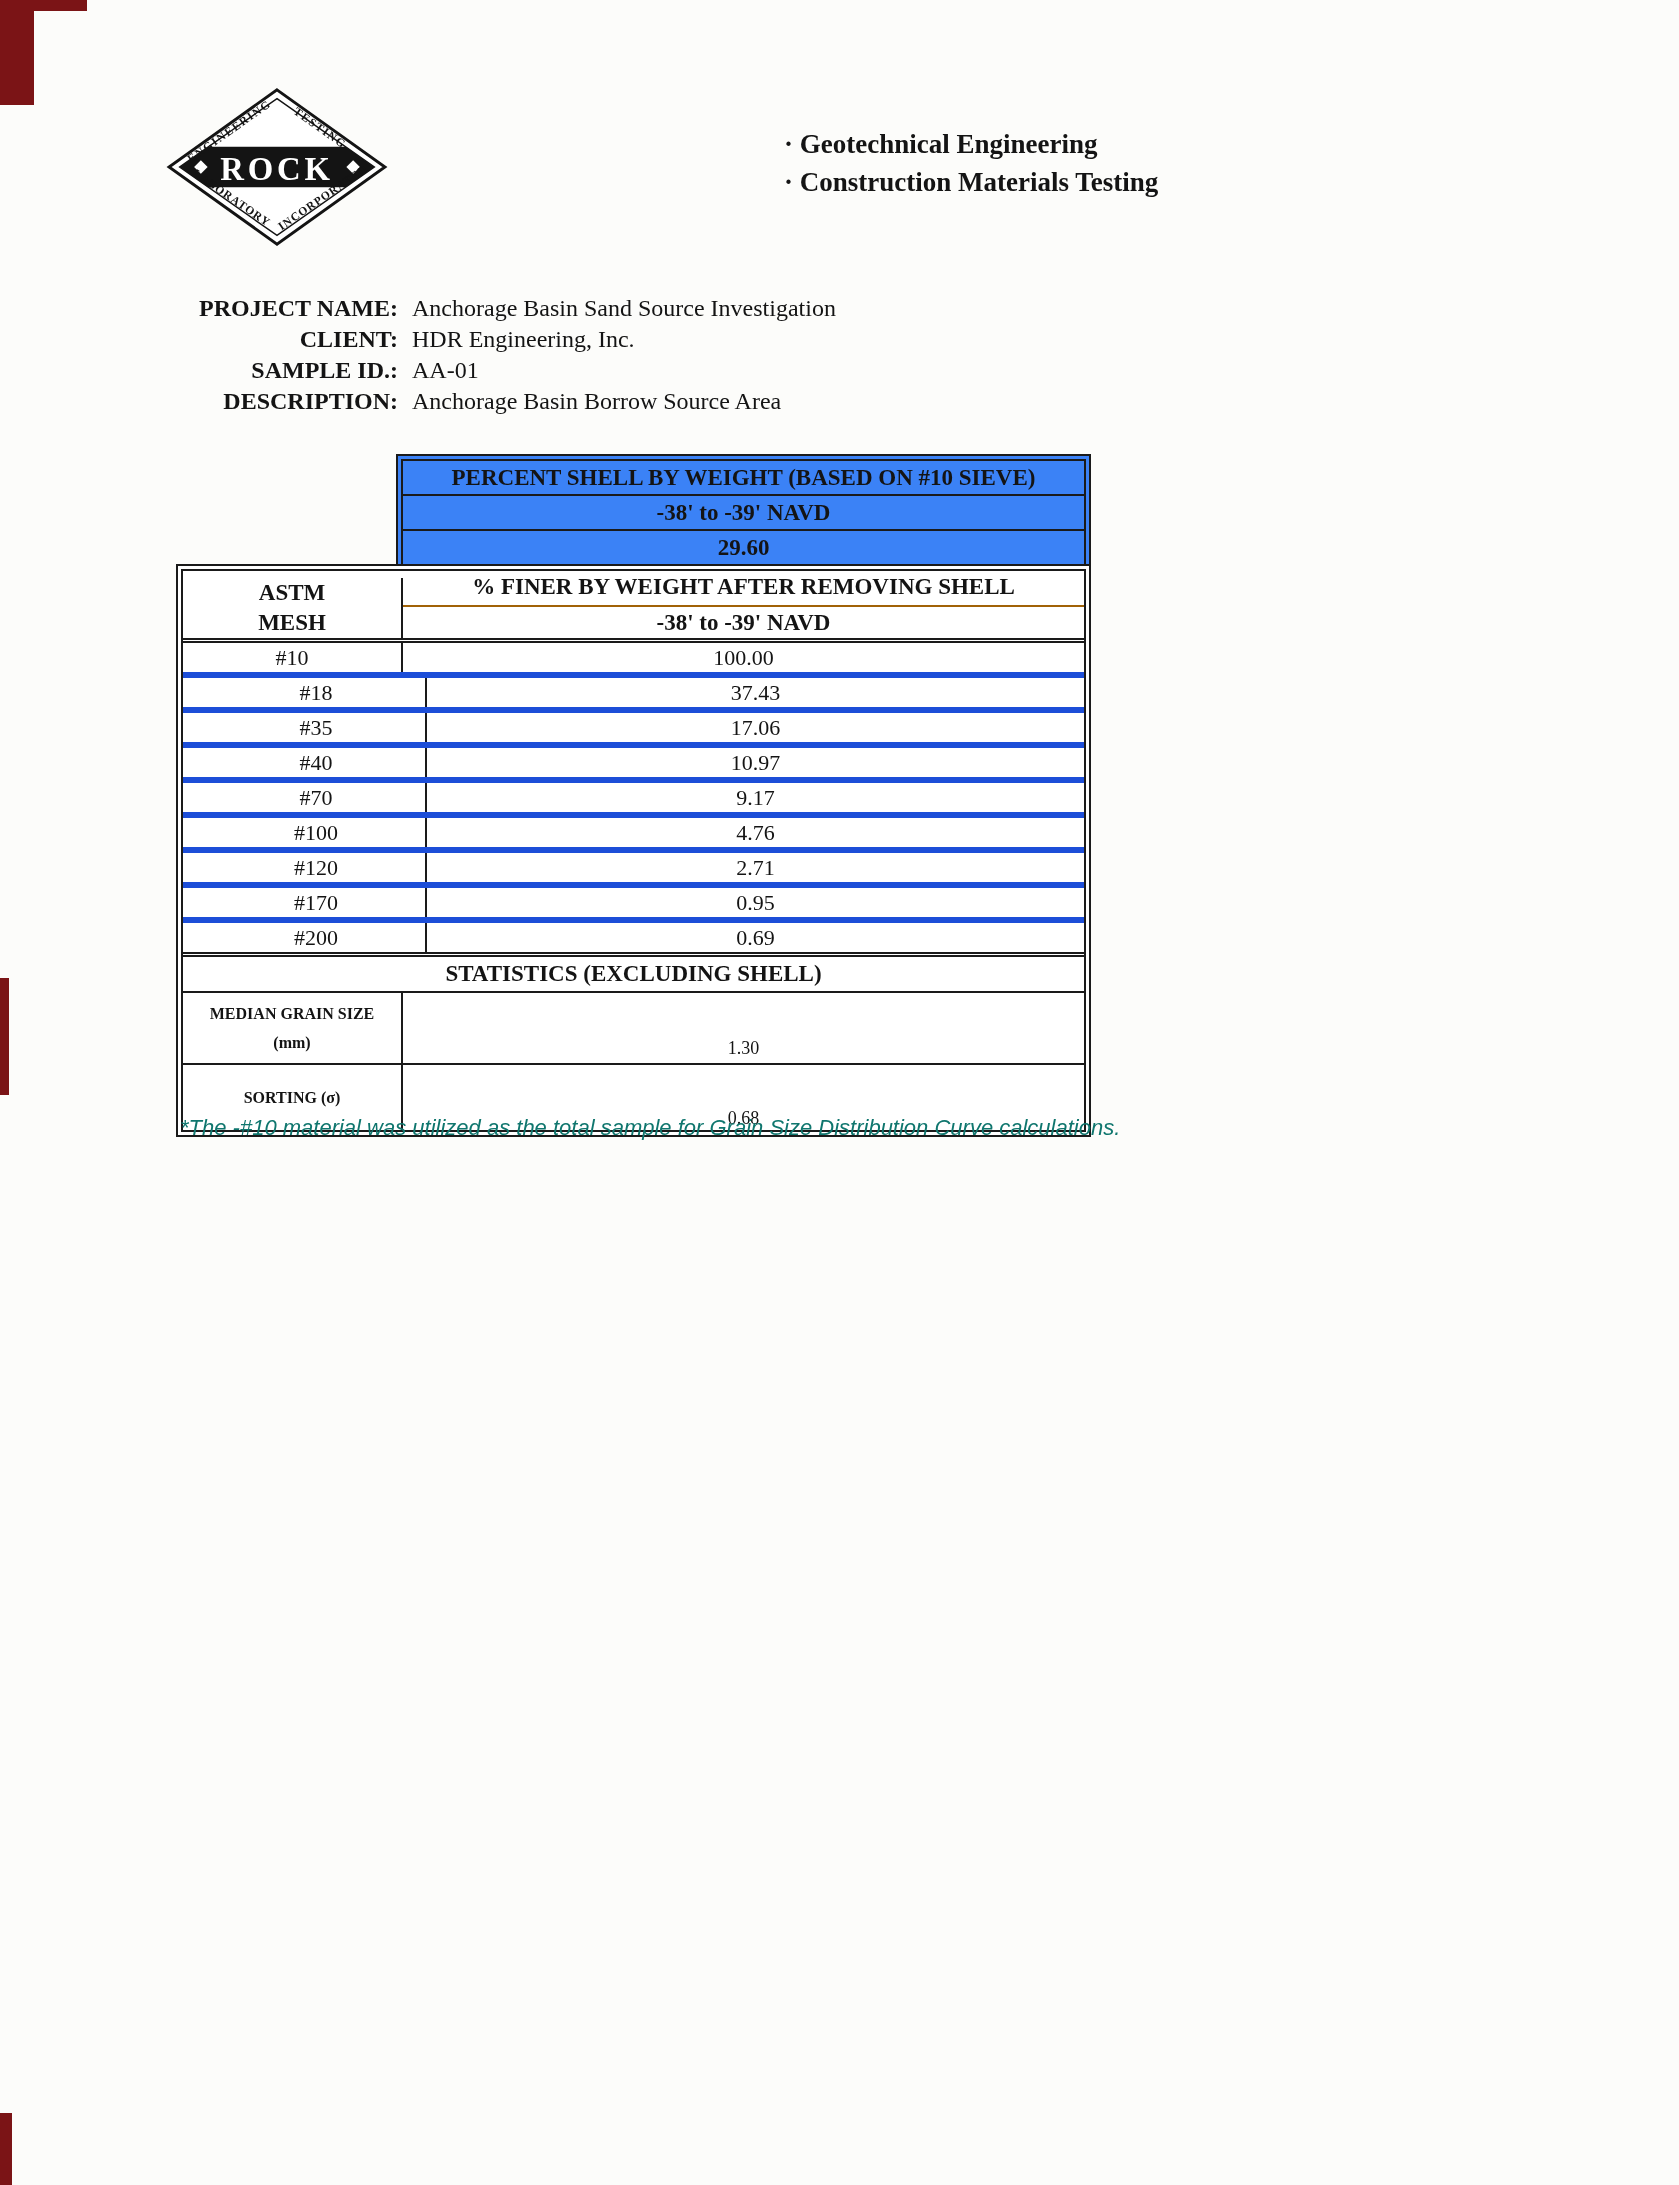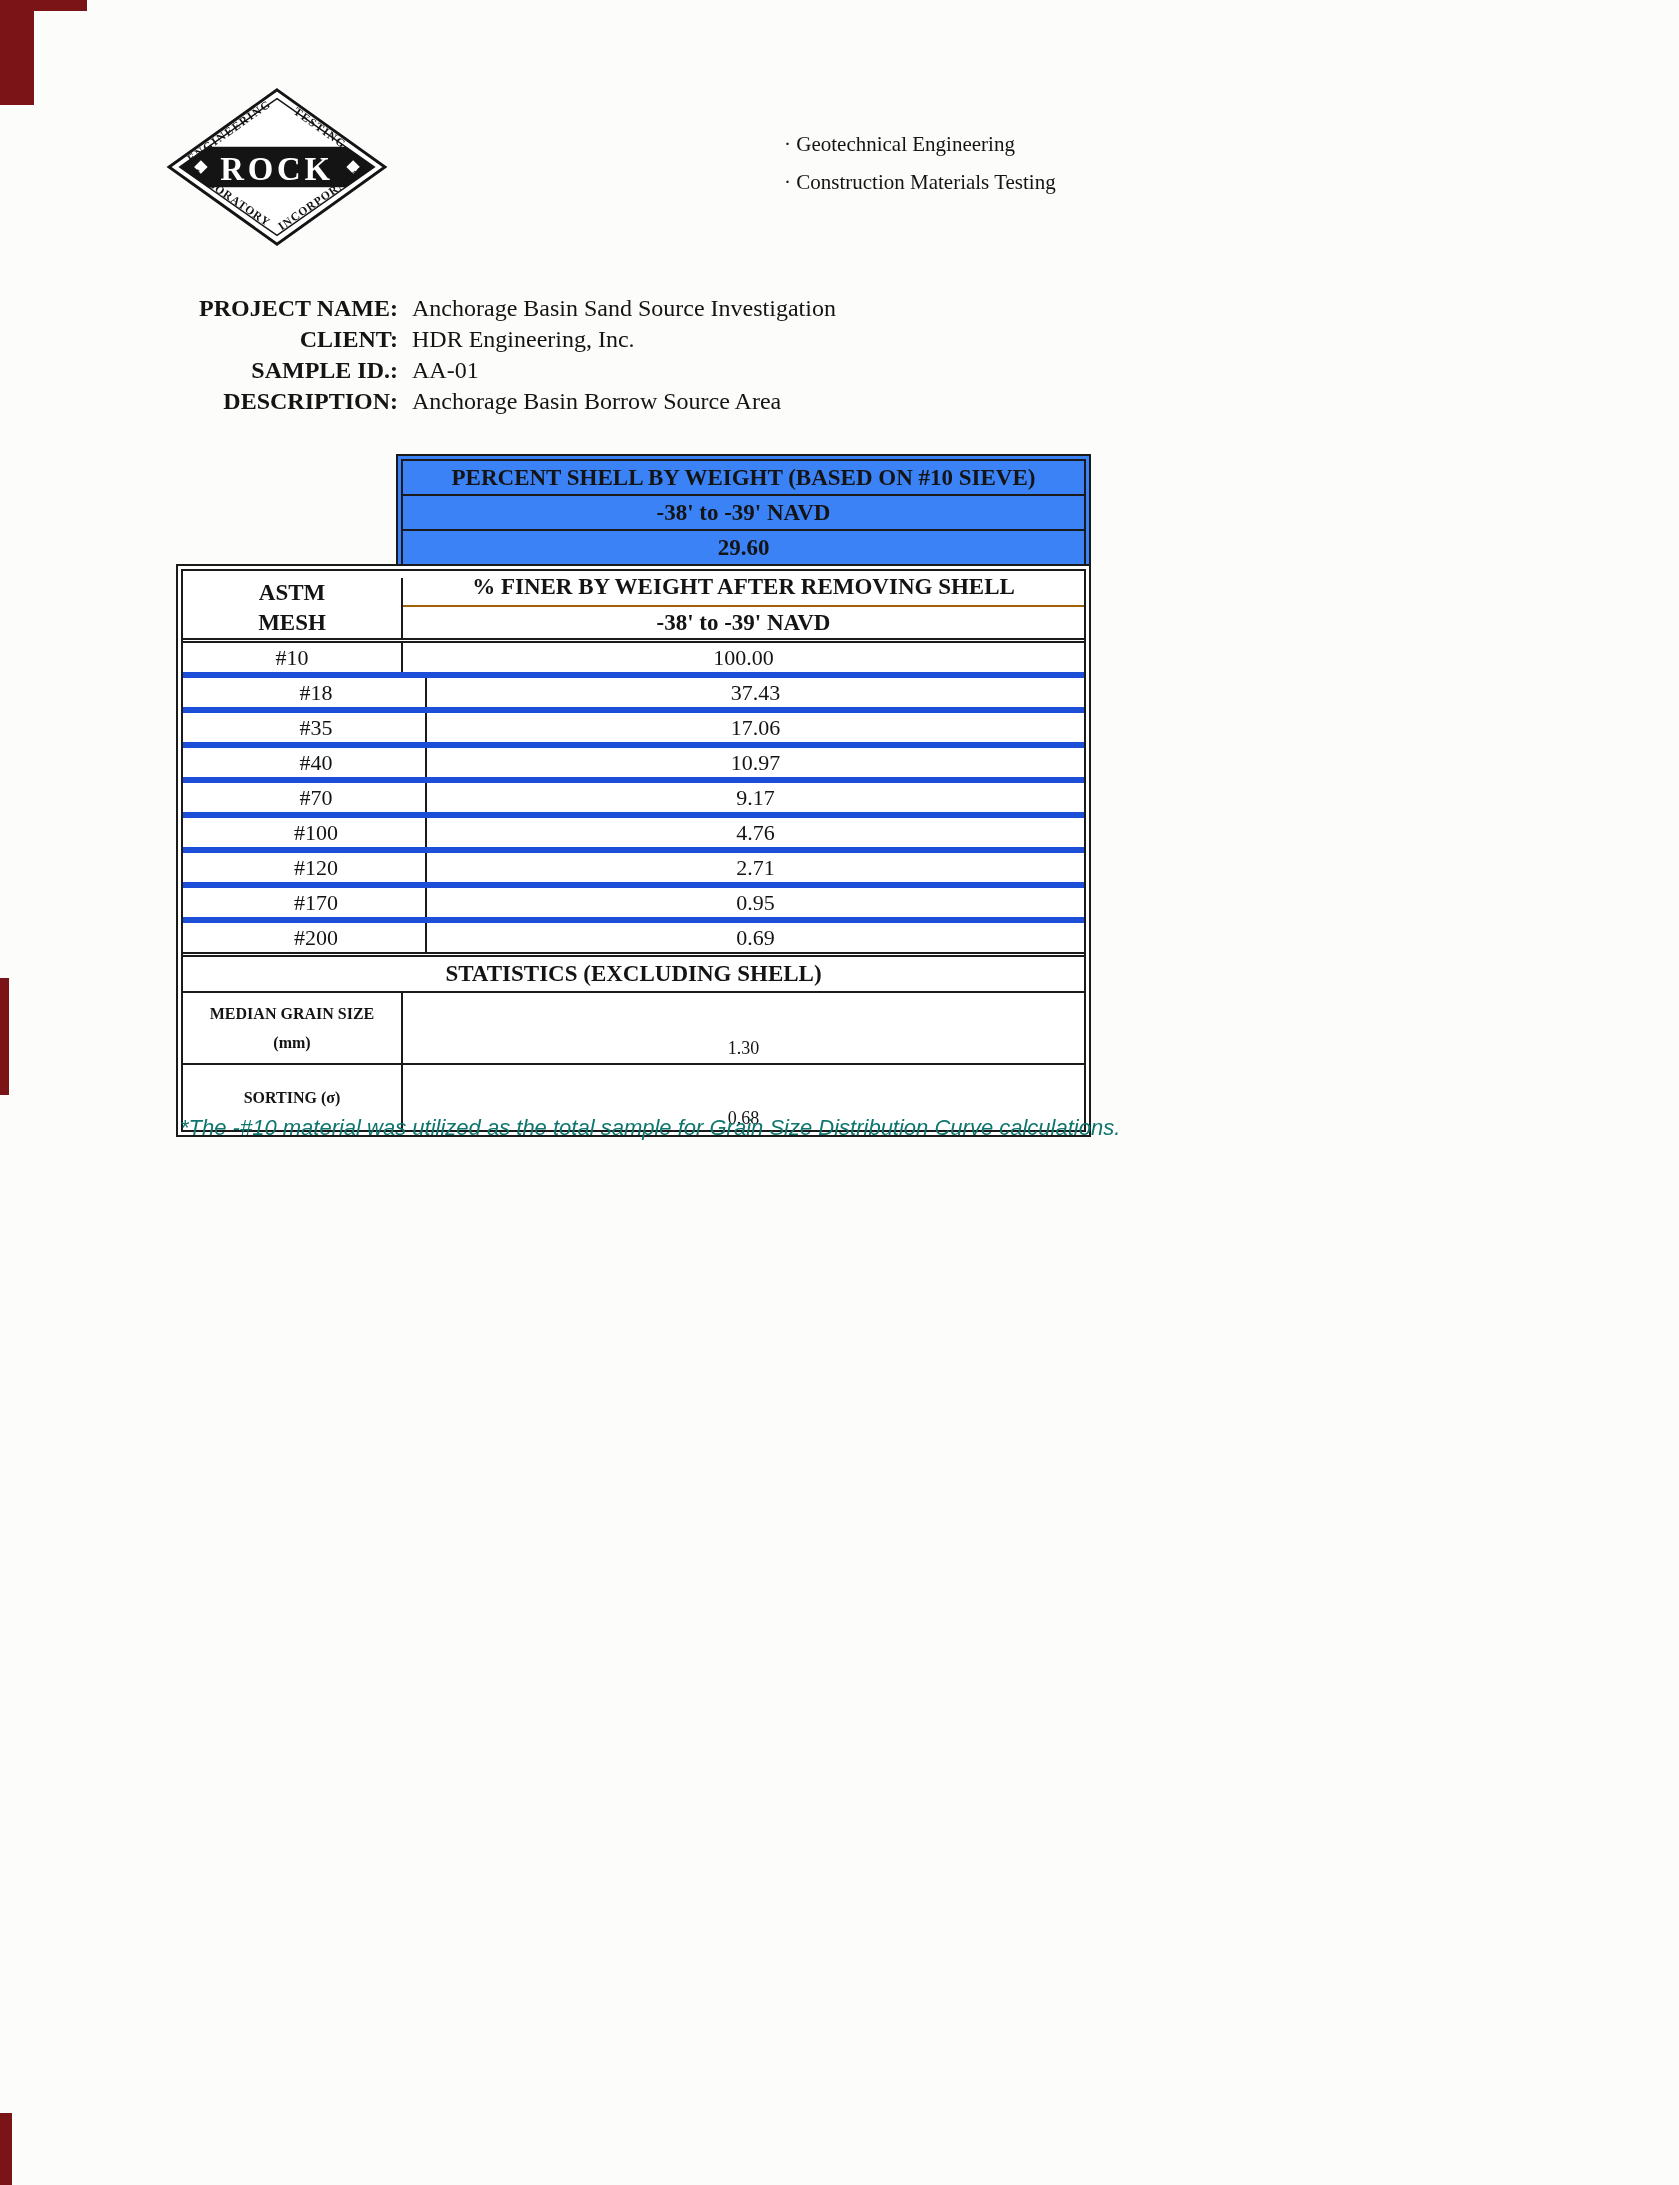--- a/index.html
+++ b/index.html
@@ -12,21 +12,21 @@
   .artifact{position:absolute;background:#7b1416;}
   .art-corner{left:0;top:0;width:34px;height:105px;}
   .art-topstrip{left:0;top:0;width:87px;height:11px;}
   .art-leftmid{left:0;top:978px;width:9px;height:117px;}
   .art-leftbottom{left:0;top:2113px;width:12px;height:73px;}
 
   
   .logo{position:absolute;left:166px;top:87px;width:222px;height:160px;}
 
   
-  .services{position:absolute;left:784px;top:125px;font-weight:normal;font-size:21px;line-height:38px;}
+  .services{position:absolute;left:784px;top:125px;font-weight:bold;font-size:27px;line-height:38px;}
 
   
   .info{position:absolute;left:188px;top:293px;font-size:24px;line-height:31px;}
   .irow{display:flex;}
   .ilabel{width:210px;text-align:right;font-weight:bold;}
   .ivalue{margin-left:14px;}
 
   
   .shell-table{position:absolute;left:396px;top:442px;width:681px;border:7px double #1a1a1a;background:#3b82f6;margin-top:12px;}
   .shell-row{font-weight:bold;text-align:center;font-size:23px;padding:4px 0 3px;}

